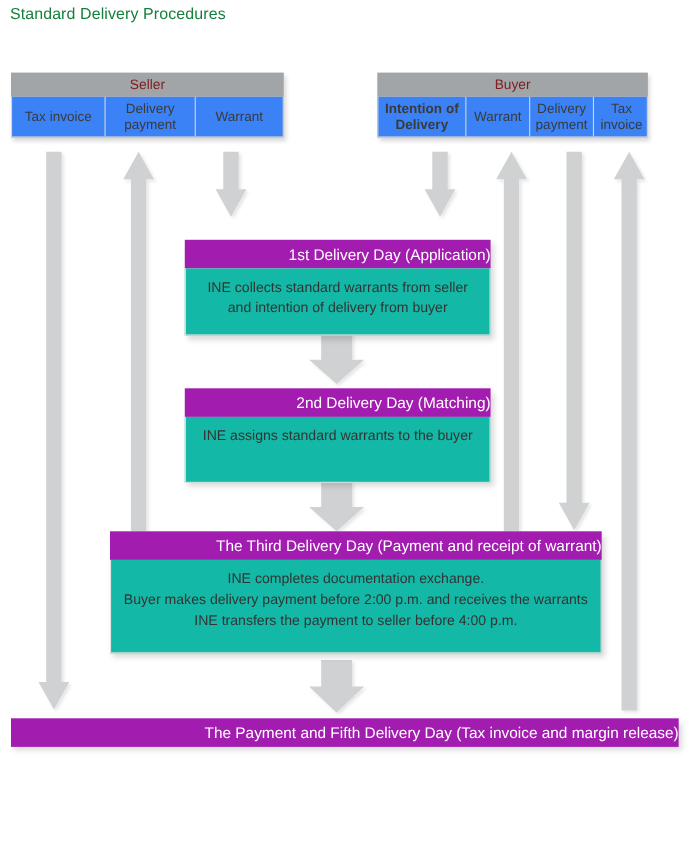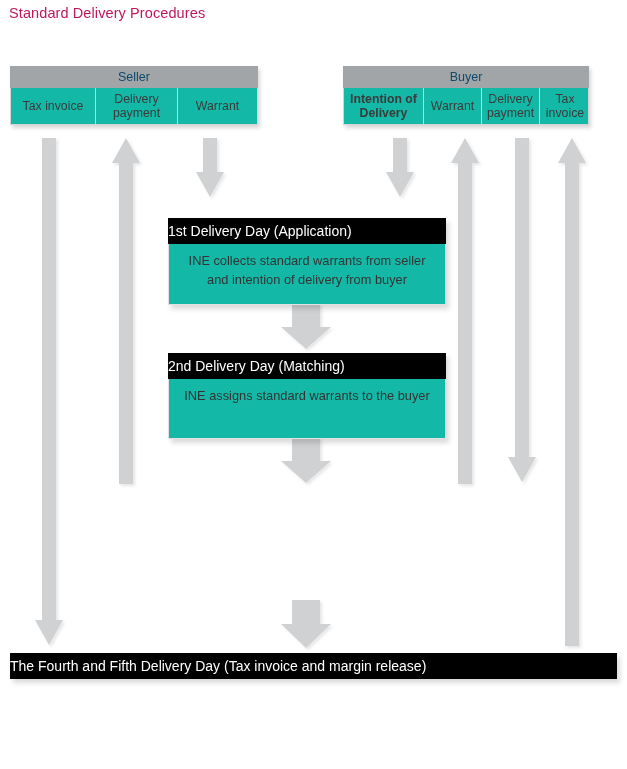--- a/index.html
+++ b/index.html
@@ -20,21 +20,21 @@
     position: absolute;
     inset: 0;
   }
 
   
   .page-title {
     position: absolute;
     left: 9px;
     top: 5px;
     font-size: 14.5px;
-    color: #be185d;
+    color: #15803d;
     letter-spacing: 0.1px;
     white-space: nowrap;
   }
 
   
   .arrow-layer {
     position: absolute;
     left: 0;
     top: 0;
     width: 627px;
@@ -42,30 +42,30 @@
     pointer-events: none;
   }
 
   
   .party-table {
     position: absolute;
     box-shadow: 2px 3px 4px rgba(0,0,0,0.16);
   }
   .party-header {
     background: #A2A5A7;
-    color: #0c4a6e;
+    color: #7f1d1d;
     text-align: center;
     font-size: 12.5px;
     line-height: 22px;
     height: 22px;
     box-sizing: border-box;
   }
   .party-cells {
     display: flex;
-    background: #14b8a6;
+    background: #3b82f6;
     border: 1px solid #D4D4D4;
     border-top: none;
     box-sizing: border-box;
   }
   .party-cell {
     flex: 0 0 auto;
     box-sizing: border-box;
     border-right: 1px solid #D4D4D4;
     display: flex;
     align-items: center;
@@ -79,23 +79,23 @@
   }
   .party-cell:last-child { border-right: none; }
 
   
   .step-box {
     position: absolute;
     box-shadow: 3px 4px 5px rgba(0,0,0,0.15);
     background: #FFFFFF;
   }
   .step-header {
-    background: #000000;
+    background: #a21caf;
     color: #FFFFFF;
-    text-align: left;
+    text-align: right;
     font-size: 14px;
     line-height: 26px;
     height: 26px;
     box-sizing: border-box;
     white-space: nowrap;
     overflow: hidden;
   }
   .step-body {
     background: #14b8a6;
     color: #333333;
@@ -183,18 +183,22 @@
   <div class="step-box" id="box-day1">
     <div class="step-header">1st Delivery Day (Application)</div>
     <div class="step-body">INE collects standard warrants from seller and intention of delivery from buyer</div>
   </div>
 
   <div class="step-box" id="box-day2">
     <div class="step-header">2nd Delivery Day (Matching)</div>
     <div class="step-body">INE assigns standard warrants to the buyer</div>
   </div>
 
+  <div class="step-box" id="box-day3">
+    <div class="step-header">The Third Delivery Day (Payment and receipt of warrant)</div>
+    <div class="step-body">INE completes documentation exchange.<br>Buyer makes delivery payment before 2:00 p.m. and receives the warrants<br>INE transfers the payment to seller before 4:00 p.m.</div>
+  </div>
 
   <div class="step-box" id="box-day45">
-    <div class="step-header">The Fourth and Fifth Delivery Day (Tax invoice and margin release)</div>
+    <div class="step-header">The Payment and Fifth Delivery Day (Tax invoice and margin release)</div>
   </div>
 
 </div>
 
 </body></html>

